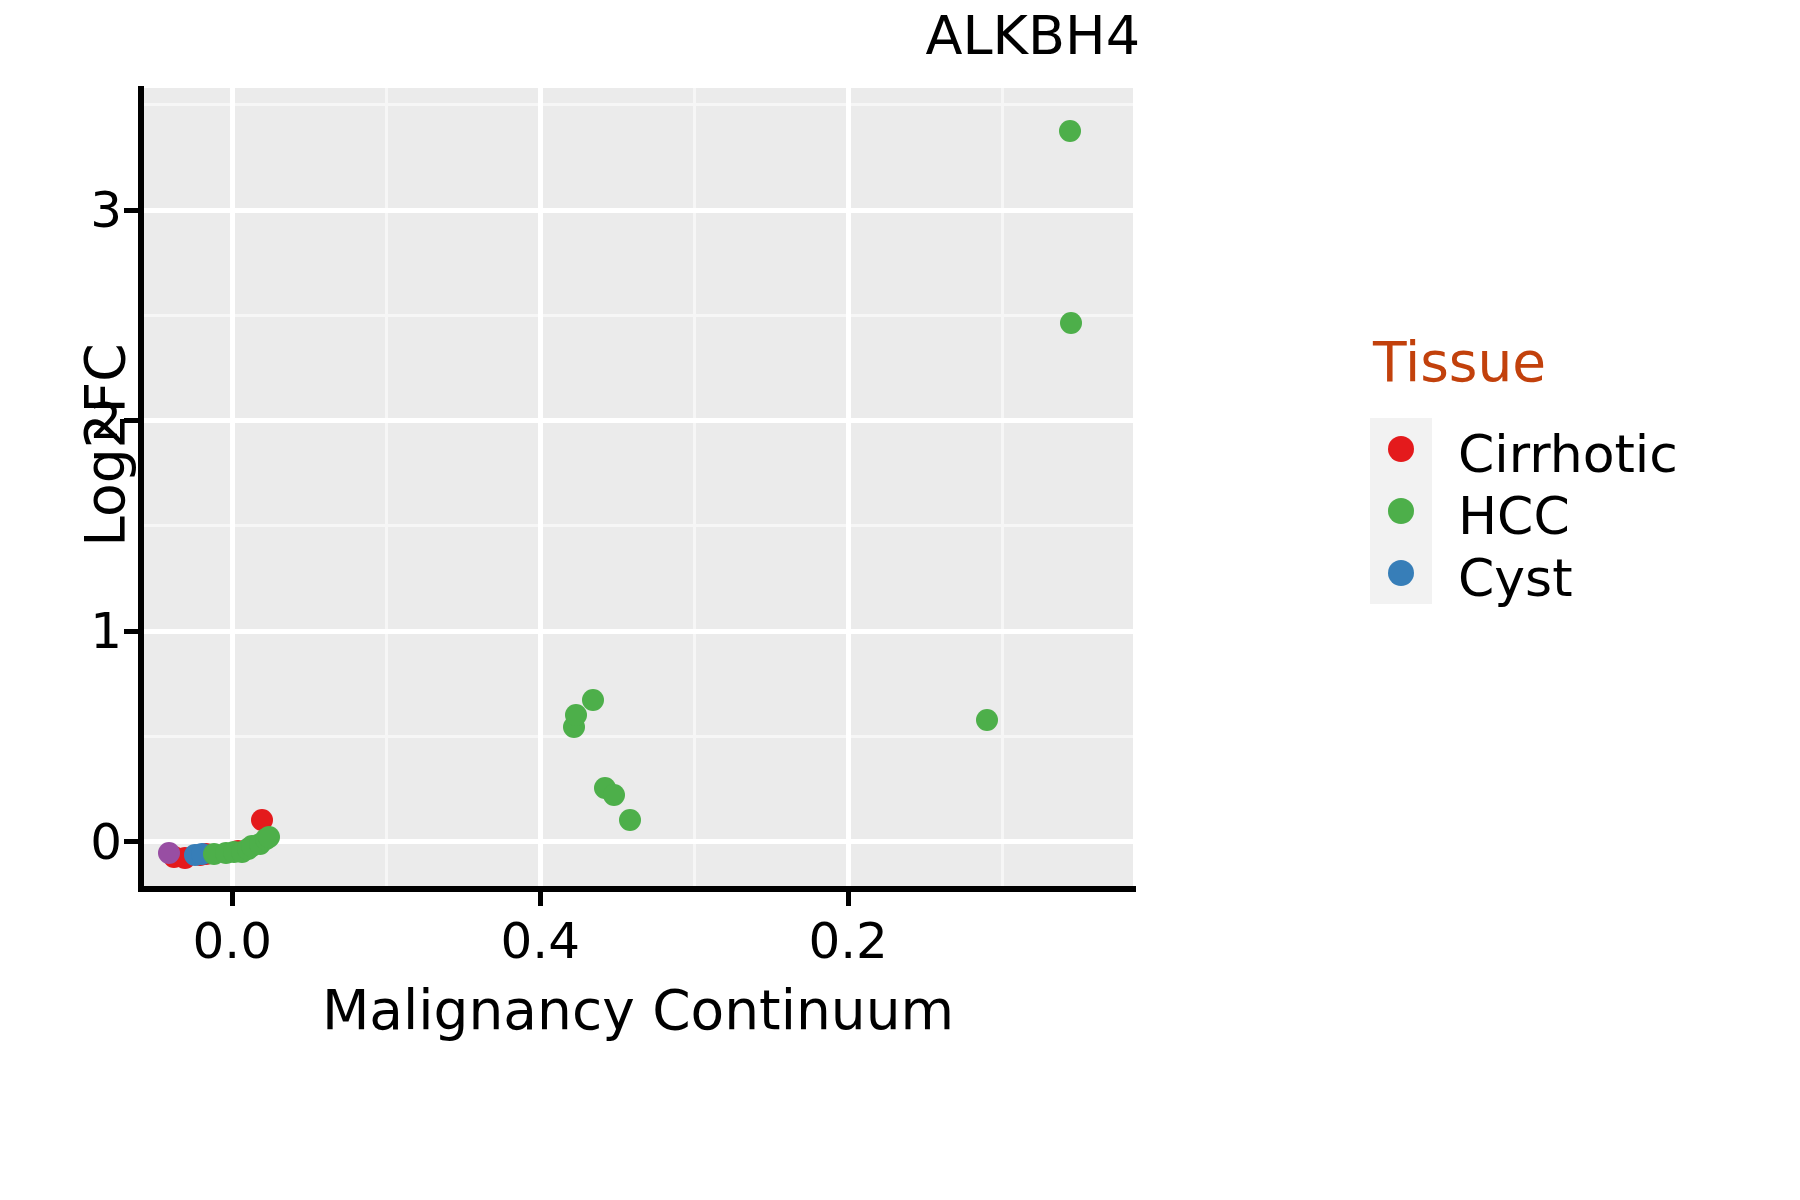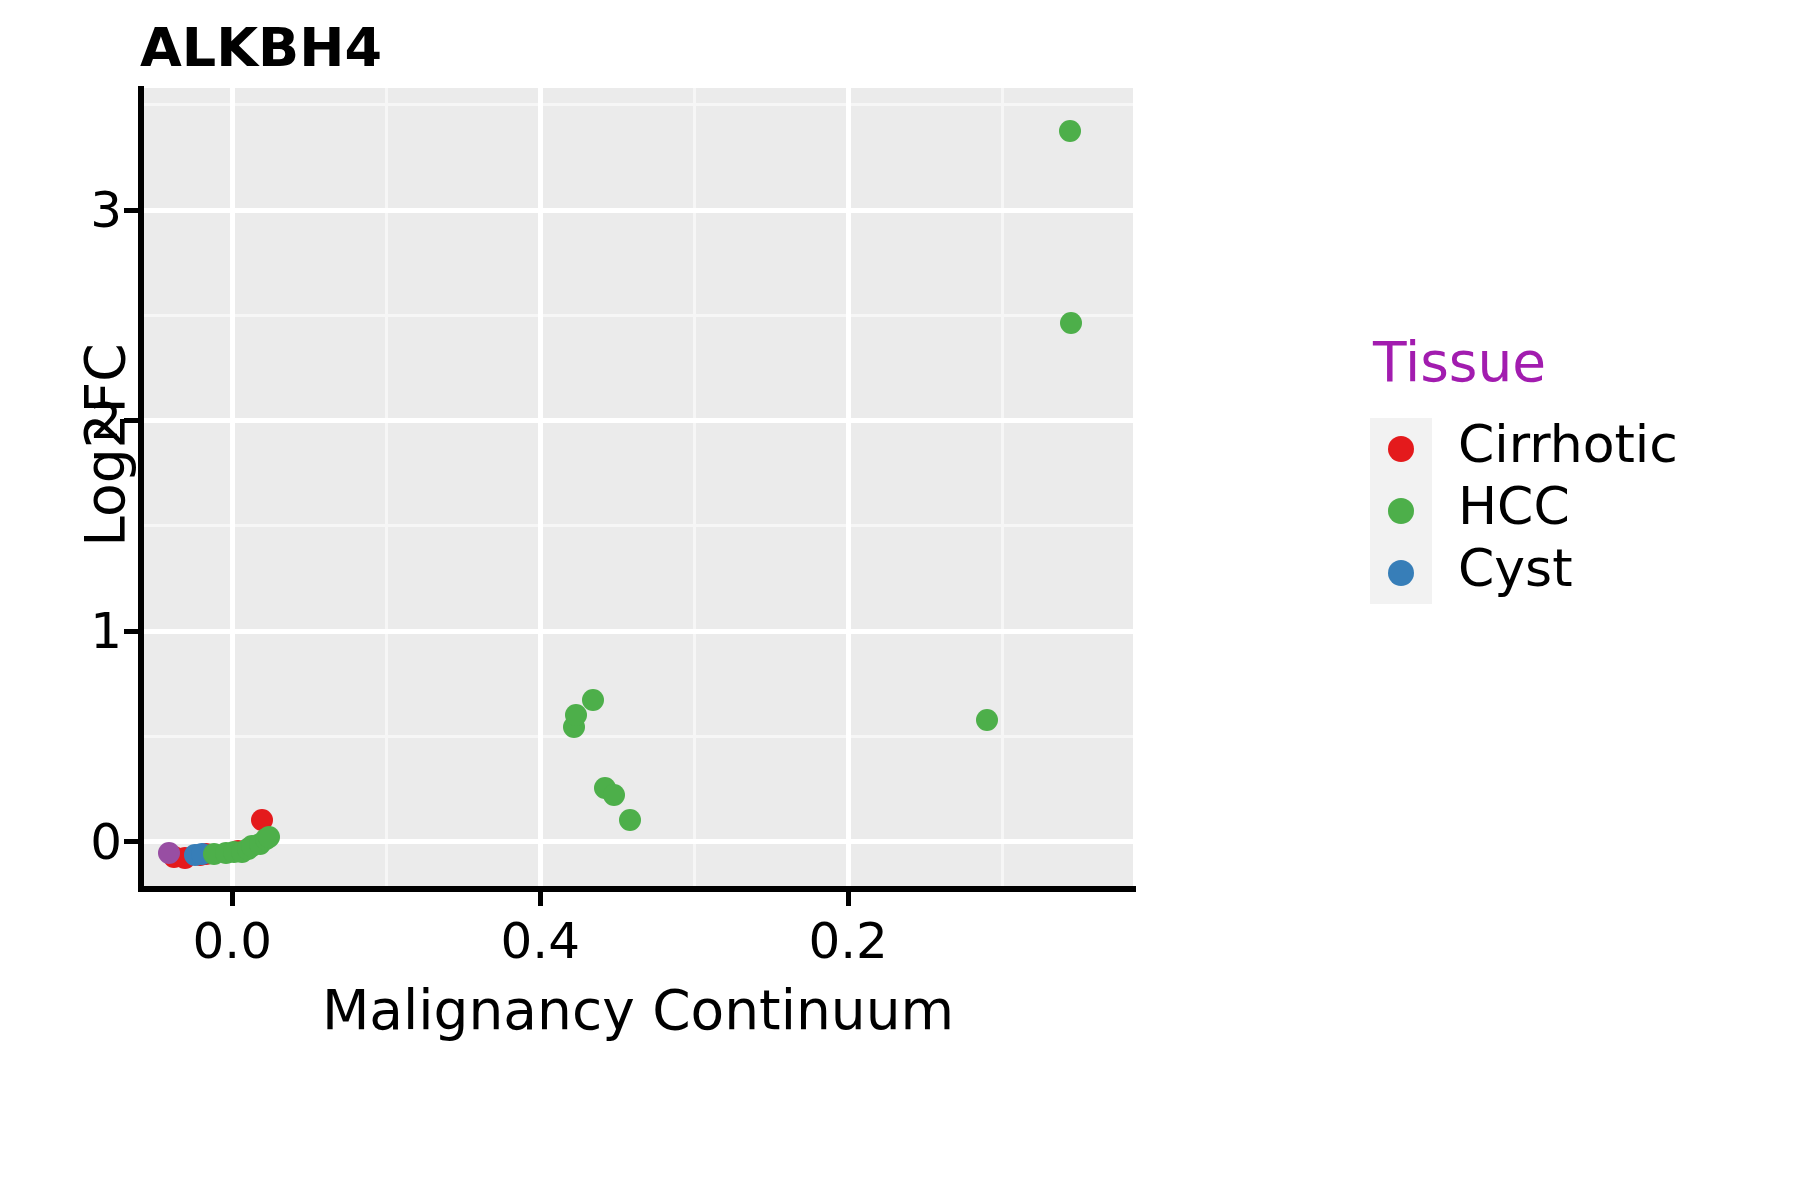--- a/index.html
+++ b/index.html
@@ -20,28 +20,27 @@
     left: 0; top: 0;
     width: 1800px;
     height: 1200px;
     background: #ffffff;
   }
 
   
   #plot-title {
     position: absolute;
     left: 140px;
-    top: 16px;
+    top: 4px;
     width: 1000px;
-    text-align: left;
+    text-align: right;
     font-size: 54px;
     color: #000000;
     letter-spacing: 0px;
     white-space: nowrap;
-    font-weight: bold;
   }
 
   
   #panel {
     position: absolute;
     left: 143px;
     top: 88px;
     width: 990px;
     height: 800px;
     background: #ebebeb;
@@ -145,27 +144,27 @@
 
   
   #legend {
     position: absolute;
     left: 1370px;
     top: 330px;
     width: 420px;
   }
   #legend-title {
     font-size: 55px;
-    color: #a21caf;
+    color: #c2410c;
     margin: 0 0 24px 3px;
     white-space: nowrap;
   }
   .legend-row {
     display: flex;
-    align-items: flex-start;
+    align-items: flex-end;
     height: 62px;
   }
   .legend-key {
     width: 62px;
     height: 62px;
     background: #f2f2f2;
     position: relative;
     flex: 0 0 auto;
   }
   .legend-key .dot {

